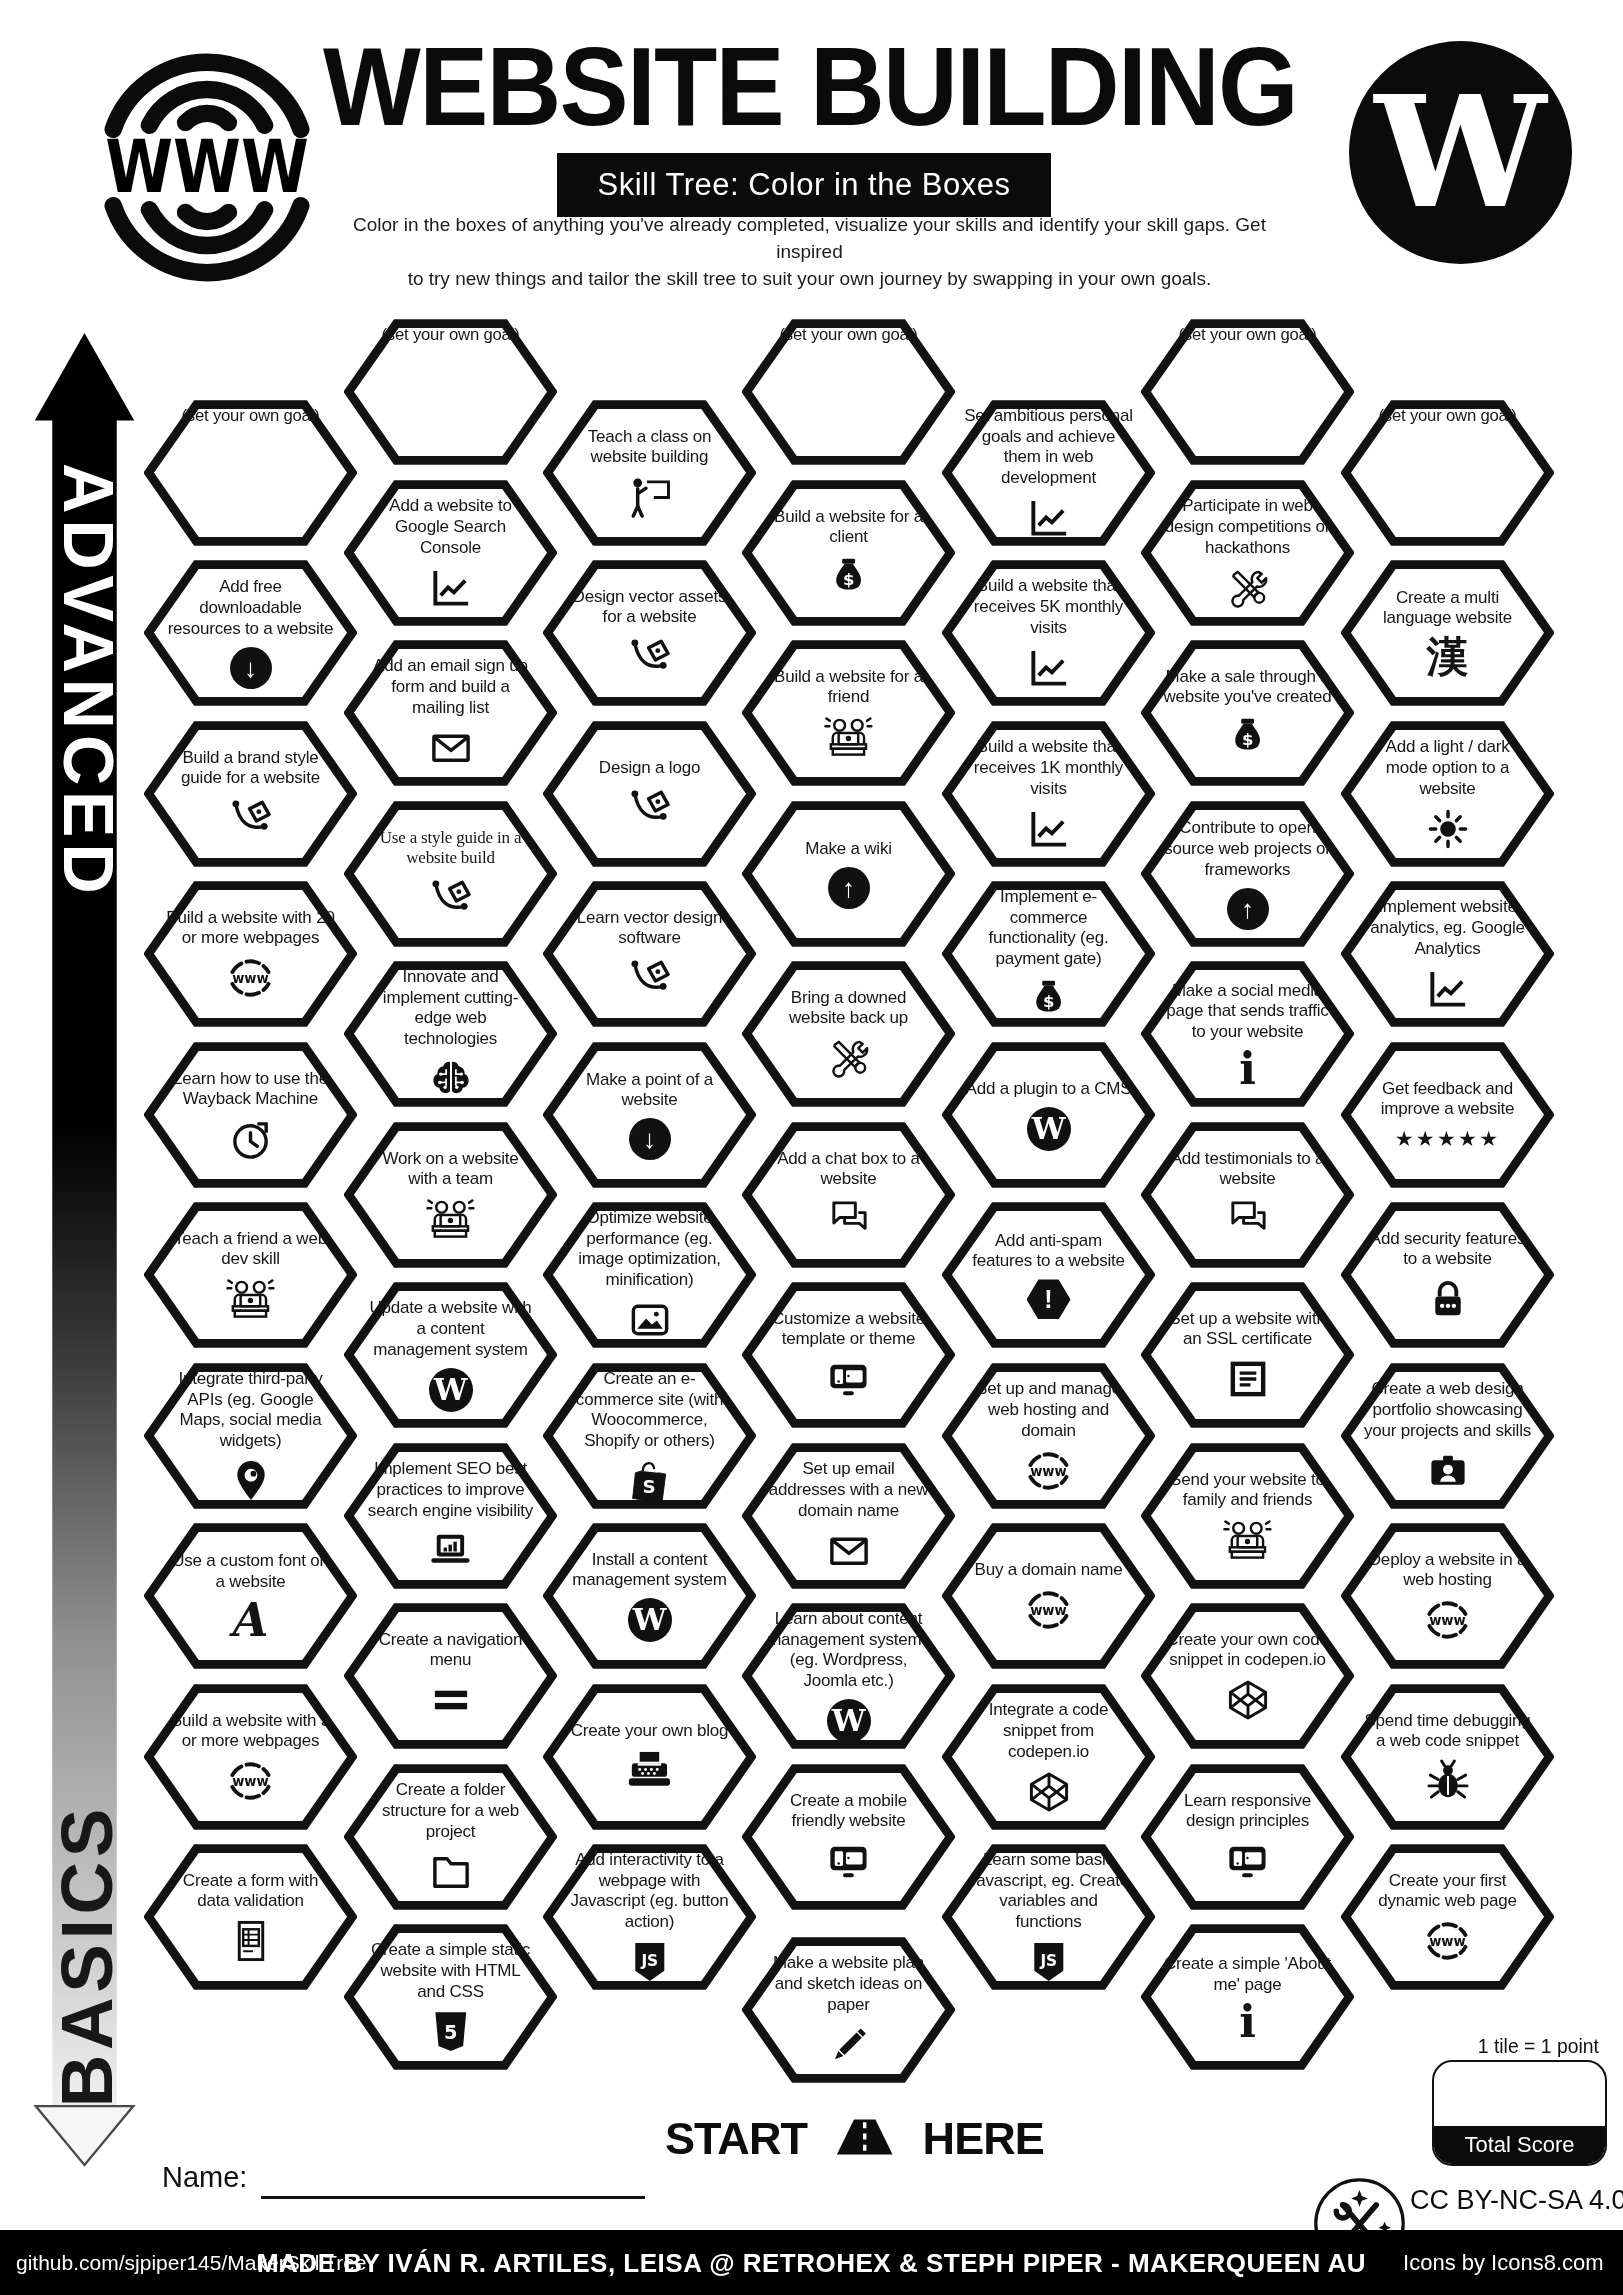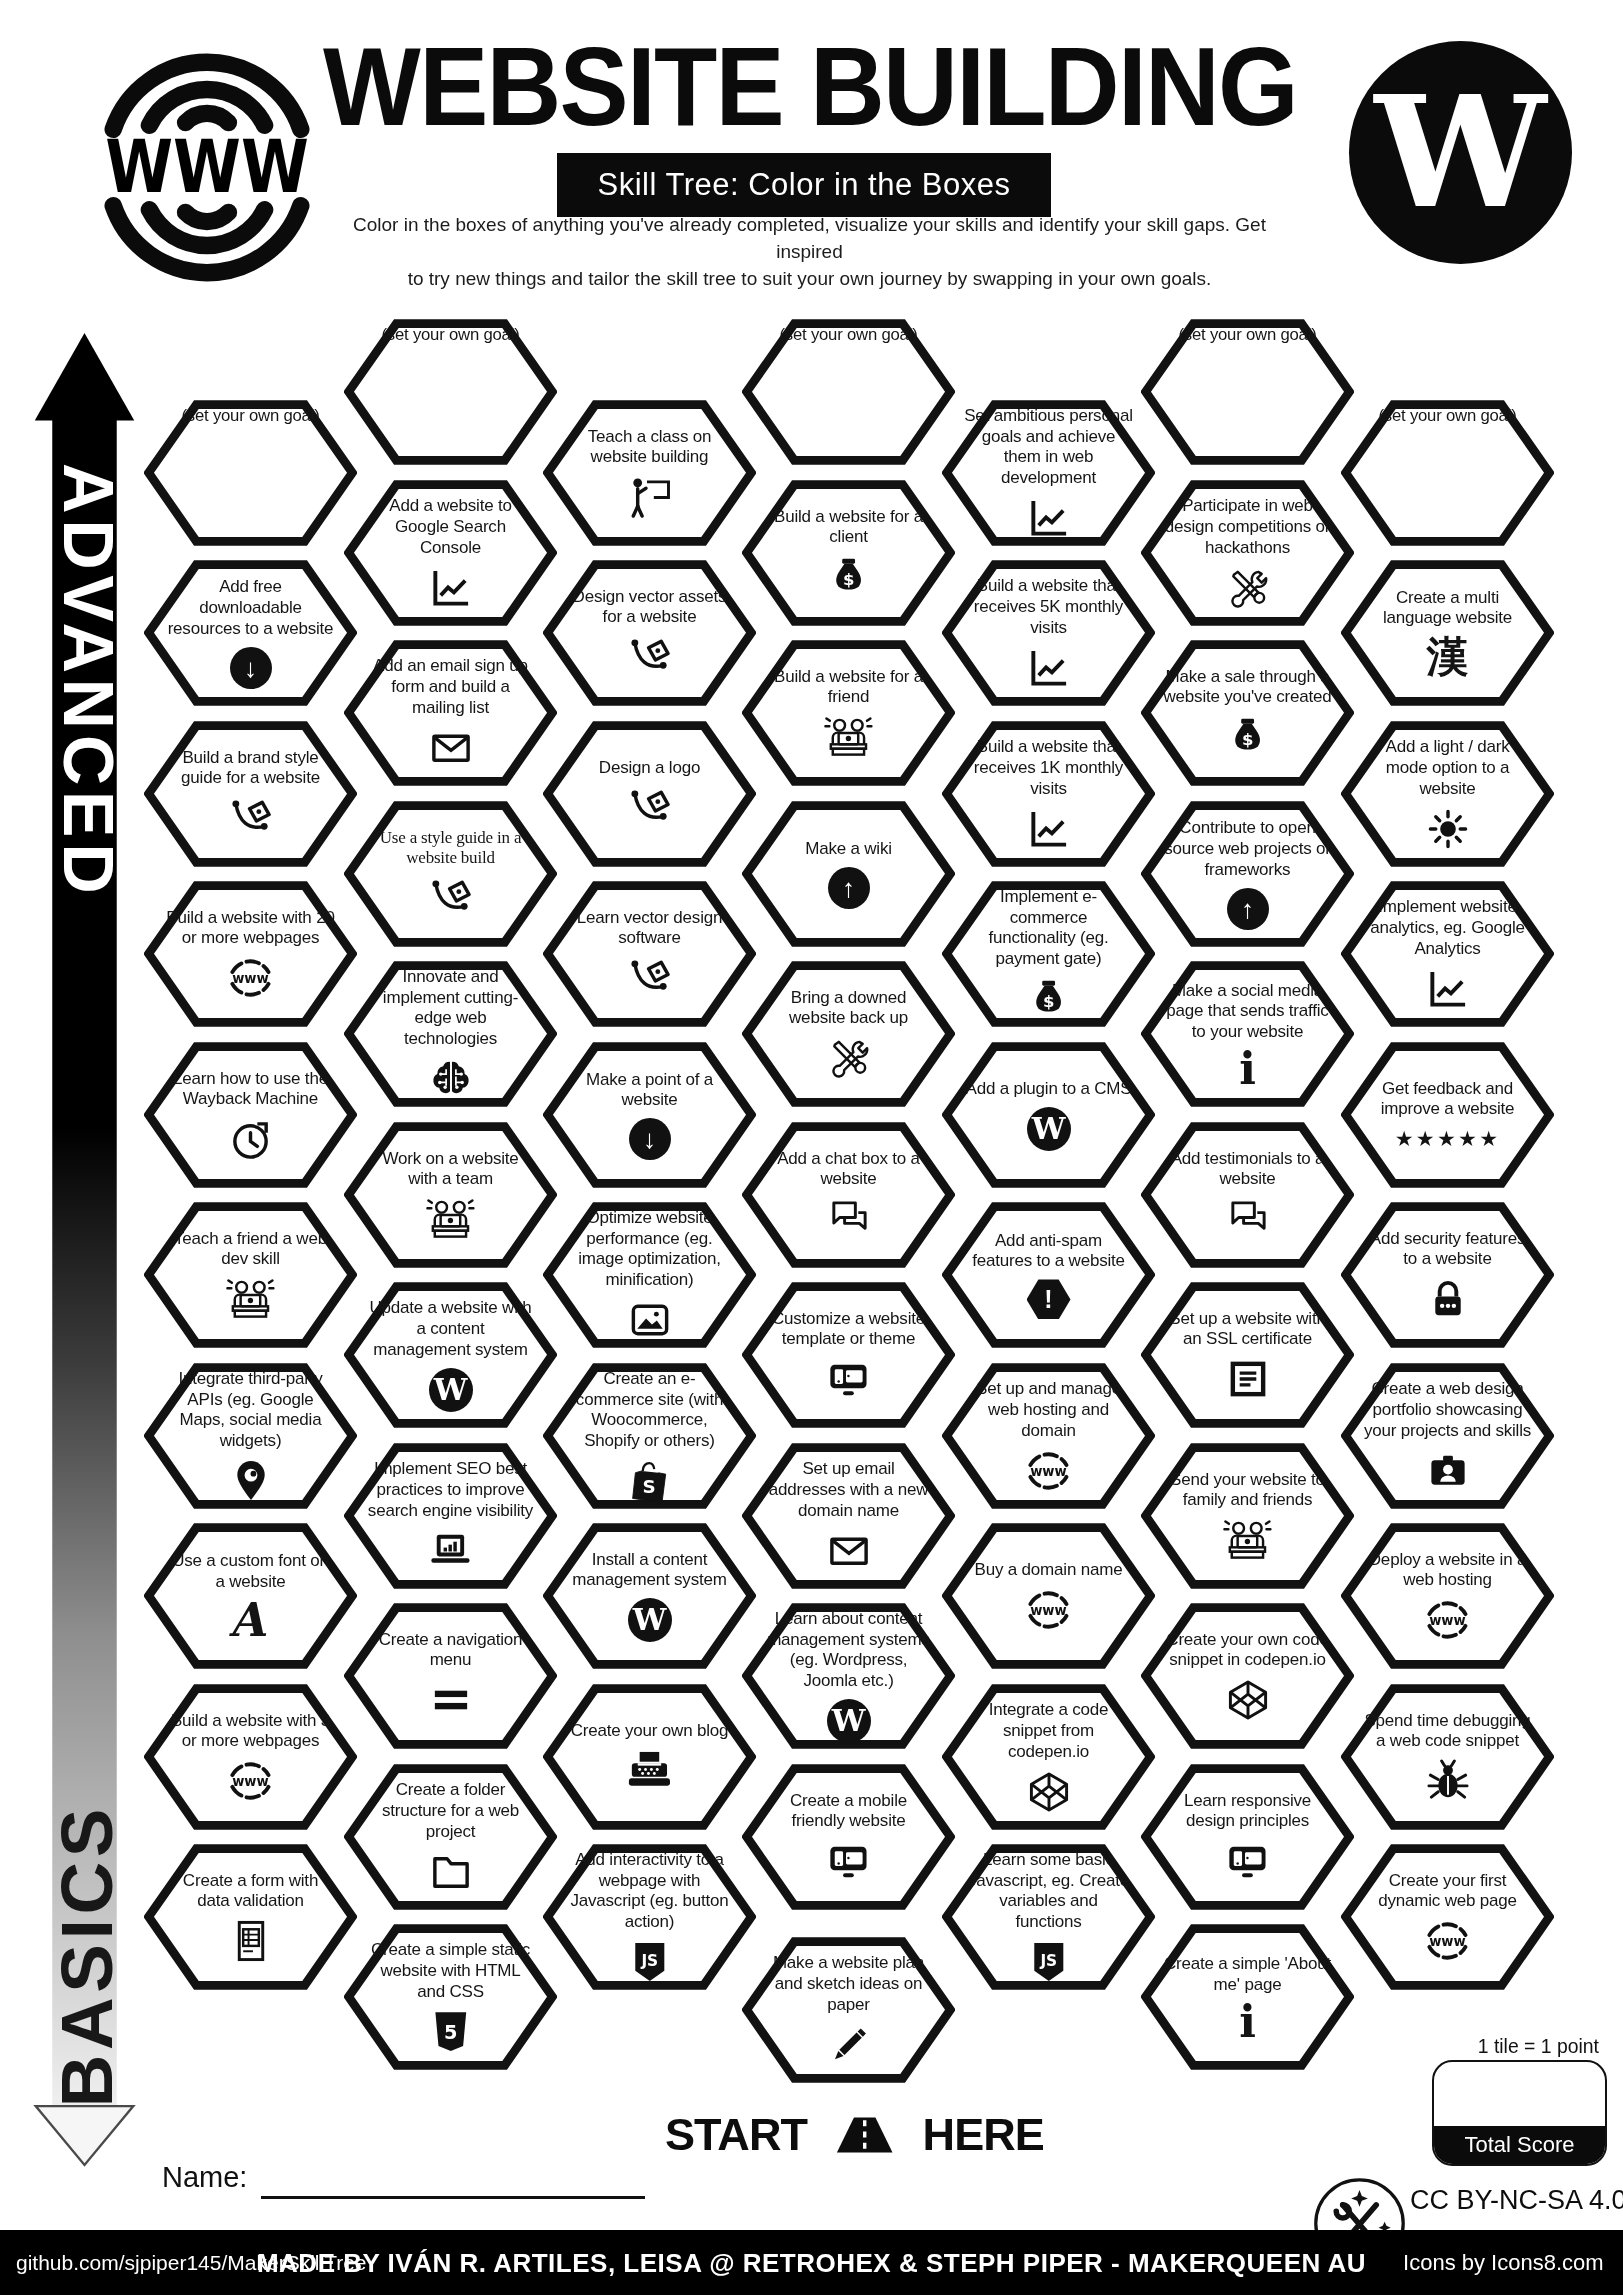--- a/index.html
+++ b/index.html
@@ -45,21 +45,21 @@
       clip-path:polygon(27% 0,73% 0,100% 50%,73% 100%,27% 100%,0 50%);
       display:flex;align-items:center;justify-content:center;}
   .infoi{font-family:"DejaVu Serif","Liberation Serif",serif;font-weight:bold;font-size:44px;line-height:.85;}
   .stars{font-size:21px;letter-spacing:2.3px;white-space:nowrap;}
   .kanji{font-size:42px;font-weight:bold;line-height:1;}
   .fontA{font-family:"DejaVu Serif","Liberation Serif",serif;font-style:italic;font-weight:bold;
          font-size:46px;line-height:.9;}
 
   
   .start-here{position:absolute;left:665px;top:2104px;width:379px;height:61px;
-              display:flex;align-items:center;justify-content:center;gap:26px;}
+              display:flex;align-items:flex-end;justify-content:center;gap:26px;}
   .start-here .w{font-size:45px;font-weight:bold;letter-spacing:-0.9px;color:#0d0d0d;}
   .name-row{position:absolute;left:162px;top:2161px;}
   .name-row .nlabel{font-size:29px;color:#111;}
   .name-line{position:absolute;left:261px;top:2196px;width:384px;height:3.2px;background:#111;}
   .points-note{position:absolute;left:1414px;top:2035px;width:185px;text-align:right;font-size:19.4px;color:#111;}
   .score-box{position:absolute;left:1432px;top:2060px;width:175px;height:106px;background:#fff;
              border:2.8px solid #111;border-radius:20.4px;overflow:hidden;}
   .score-bar{position:absolute;left:0;bottom:0;width:100%;height:38px;background:#0b0b0b;color:#fff;
              display:flex;align-items:center;justify-content:center;font-size:22px;}
   .cc-logo{position:absolute;left:1313px;top:2177px;}

